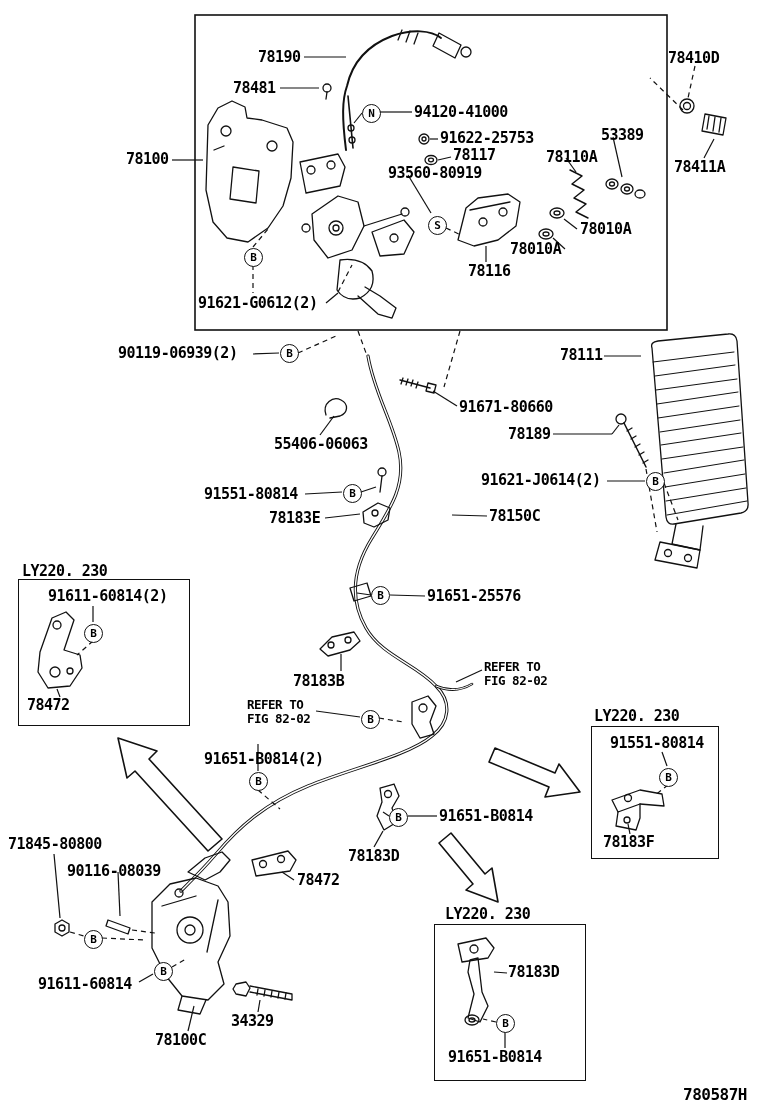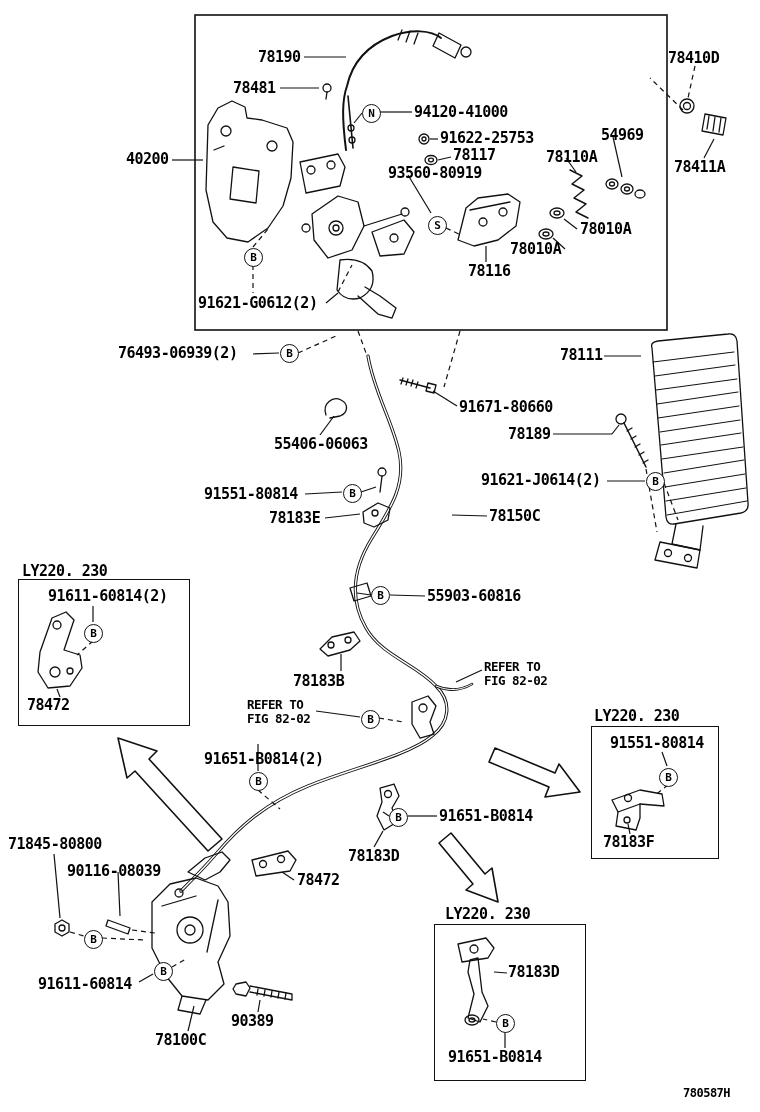--- a/index.html
+++ b/index.html
@@ -2,21 +2,21 @@
 <html><head>
 <meta charset="utf-8">
 <style>
   html,body{margin:0;padding:0;background:#fff;}
   .canvas{position:relative;width:752px;height:1112px;background:#fff;overflow:hidden;
           font-family:"DejaVu Sans Mono","Liberation Mono",monospace;color:#000;}
   svg.art{position:absolute;left:0;top:0;}
   .lbl{position:absolute;font-weight:bold;font-size:15px;line-height:1.05;
        letter-spacing:-0.5px;white-space:nowrap;}
   .lbl.sm{font-size:12.5px;letter-spacing:-0.5px;}
-  .lbl.ft{font-size:12px;}
+  .lbl.ft{font-size:16px;}
   .cl{position:absolute;width:17px;height:17px;border:1.7px solid #111;border-radius:50%;
       background:#fff;font-weight:bold;font-size:11px;display:flex;align-items:center;
       justify-content:center;z-index:5;}
   .detail-box{position:absolute;border:1.6px solid #111;background:transparent;}
 </style>
 </head>
 <body>
 
 <div class="canvas">
 
@@ -303,59 +303,59 @@
 <div class="detail-box" style="left:18px;top:579px;width:170px;height:145px"></div>
 <div class="detail-box" style="left:591px;top:726px;width:126px;height:131px"></div>
 <div class="detail-box" style="left:434px;top:924px;width:150px;height:155px"></div>
 
 <div class="lbl" style="left:258px;top:50px">78190</div>
 <div class="lbl" style="left:233px;top:81px">78481</div>
 <div class="lbl" style="left:668px;top:51px">78410D</div>
 <div class="lbl" style="left:414px;top:105px">94120-41000</div>
 <div class="lbl" style="left:440px;top:131px">91622-25753</div>
 <div class="lbl" style="left:453px;top:148px">78117</div>
-<div class="lbl" style="left:601px;top:128px">54969</div>
+<div class="lbl" style="left:601px;top:128px">53389</div>
 <div class="lbl" style="left:546px;top:150px">78110A</div>
 <div class="lbl" style="left:388px;top:166px">93560-80919</div>
-<div class="lbl" style="left:126px;top:152px">40200</div>
+<div class="lbl" style="left:126px;top:152px">78100</div>
 <div class="lbl" style="left:674px;top:160px">78411A</div>
 <div class="lbl" style="left:580px;top:222px">78010A</div>
 <div class="lbl" style="left:510px;top:242px">78010A</div>
 <div class="lbl" style="left:468px;top:264px">78116</div>
 <div class="lbl" style="left:198px;top:296px">91621-G0612(2)</div>
-<div class="lbl" style="left:118px;top:346px">76493-06939(2)</div>
+<div class="lbl" style="left:118px;top:346px">90119-06939(2)</div>
 <div class="lbl" style="left:560px;top:348px">78111</div>
 <div class="lbl" style="left:459px;top:400px">91671-80660</div>
 <div class="lbl" style="left:508px;top:427px">78189</div>
 <div class="lbl" style="left:274px;top:437px">55406-06063</div>
 <div class="lbl" style="left:481px;top:473px">91621-J0614(2)</div>
 <div class="lbl" style="left:204px;top:487px">91551-80814</div>
 <div class="lbl" style="left:269px;top:511px">78183E</div>
 <div class="lbl" style="left:489px;top:509px">78150C</div>
-<div class="lbl" style="left:427px;top:589px">55903-60816</div>
+<div class="lbl" style="left:427px;top:589px">91651-25576</div>
 <div class="lbl" style="left:22px;top:564px">LY220. 230</div>
 <div class="lbl" style="left:48px;top:589px">91611-60814(2)</div>
 <div class="lbl" style="left:27px;top:698px">78472</div>
 <div class="lbl" style="left:293px;top:674px">78183B</div>
 <div class="lbl sm" style="left:484px;top:660px">REFER TO</div>
 <div class="lbl sm" style="left:484px;top:674px">FIG 82-02</div>
 <div class="lbl sm" style="left:247px;top:698px">REFER TO</div>
 <div class="lbl sm" style="left:247px;top:712px">FIG 82-02</div>
 <div class="lbl" style="left:204px;top:752px">91651-B0814(2)</div>
 <div class="lbl" style="left:594px;top:709px">LY220. 230</div>
 <div class="lbl" style="left:610px;top:736px">91551-80814</div>
 <div class="lbl" style="left:603px;top:835px">78183F</div>
 <div class="lbl" style="left:439px;top:809px">91651-B0814</div>
 <div class="lbl" style="left:348px;top:849px">78183D</div>
 <div class="lbl" style="left:297px;top:873px">78472</div>
 <div class="lbl" style="left:8px;top:837px">71845-80800</div>
 <div class="lbl" style="left:67px;top:864px">90116-08039</div>
 <div class="lbl" style="left:38px;top:977px">91611-60814</div>
 <div class="lbl" style="left:155px;top:1033px">78100C</div>
-<div class="lbl" style="left:231px;top:1014px">90389</div>
+<div class="lbl" style="left:231px;top:1014px">34329</div>
 <div class="lbl" style="left:445px;top:907px">LY220. 230</div>
 <div class="lbl" style="left:508px;top:965px">78183D</div>
 <div class="lbl" style="left:448px;top:1050px">91651-B0814</div>
 <div class="lbl ft" style="left:683px;top:1087px">780587H</div>
 
 <div class="cl" style="left:362px;top:104px">N</div>
 <div class="cl" style="left:428px;top:216px">S</div>
 <div class="cl" style="left:244px;top:248px">B</div>
 <div class="cl" style="left:280px;top:344px">B</div>
 <div class="cl" style="left:343px;top:484px">B</div>

